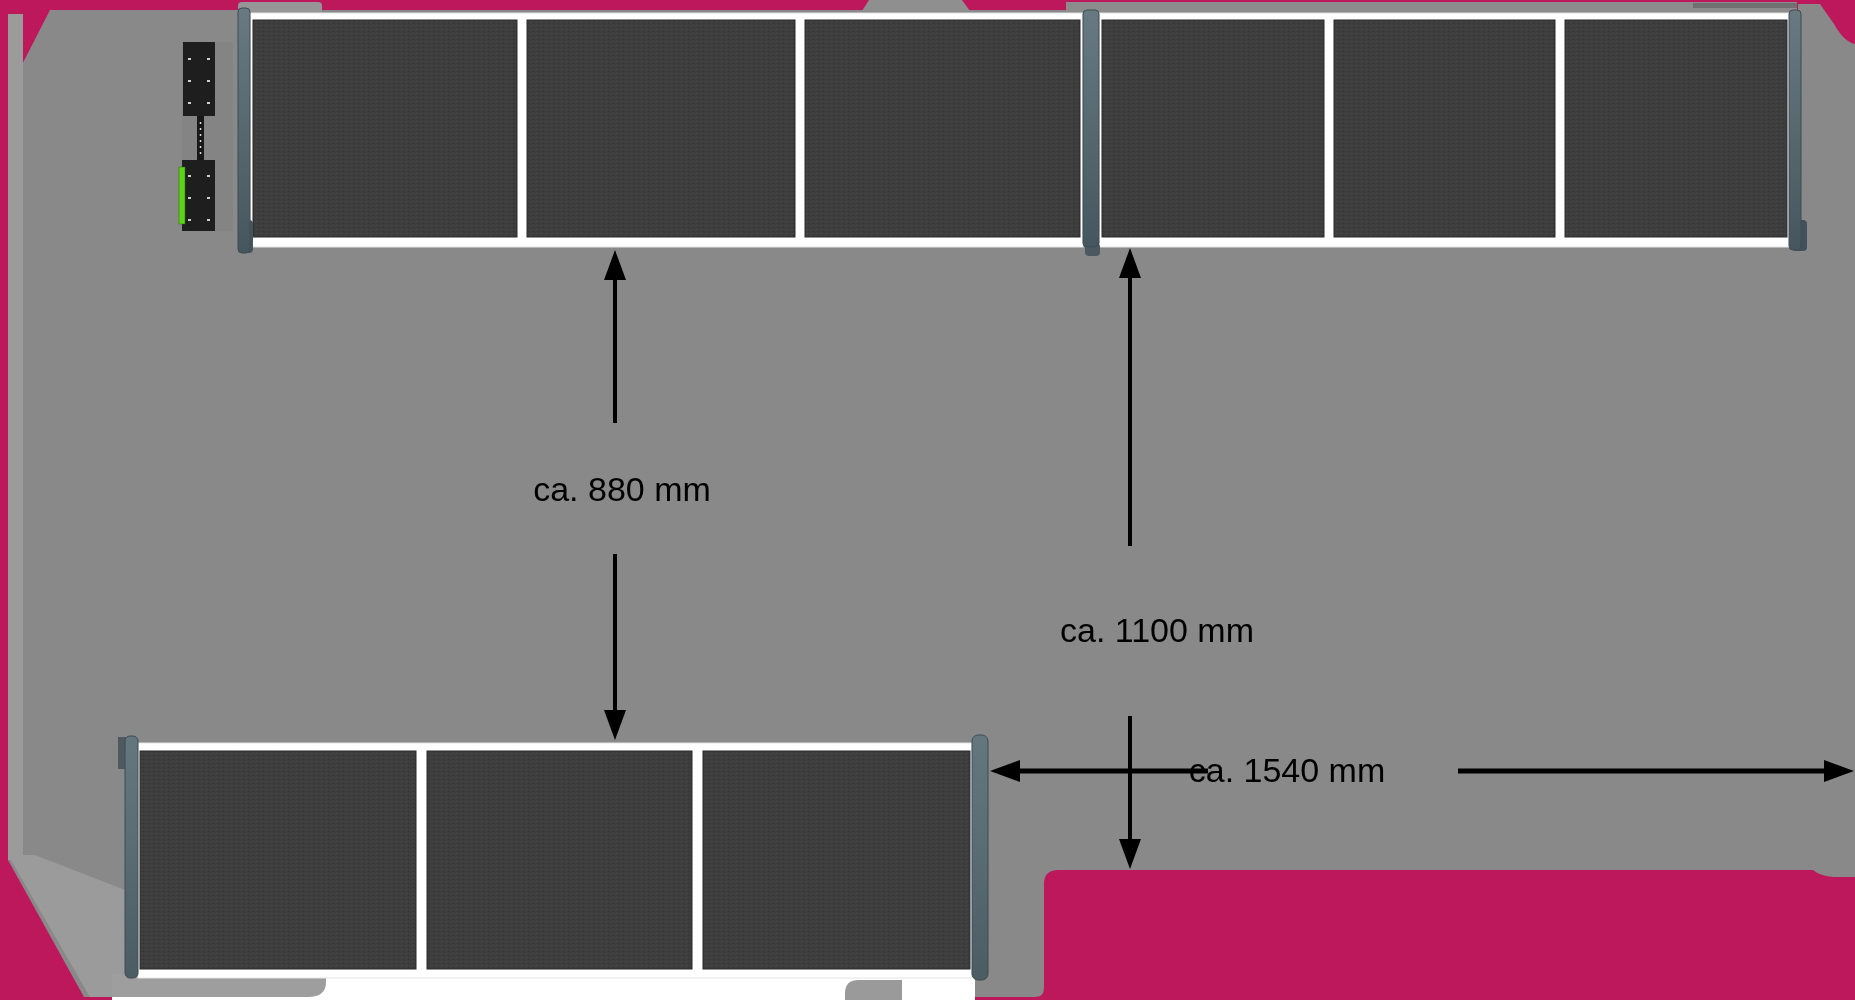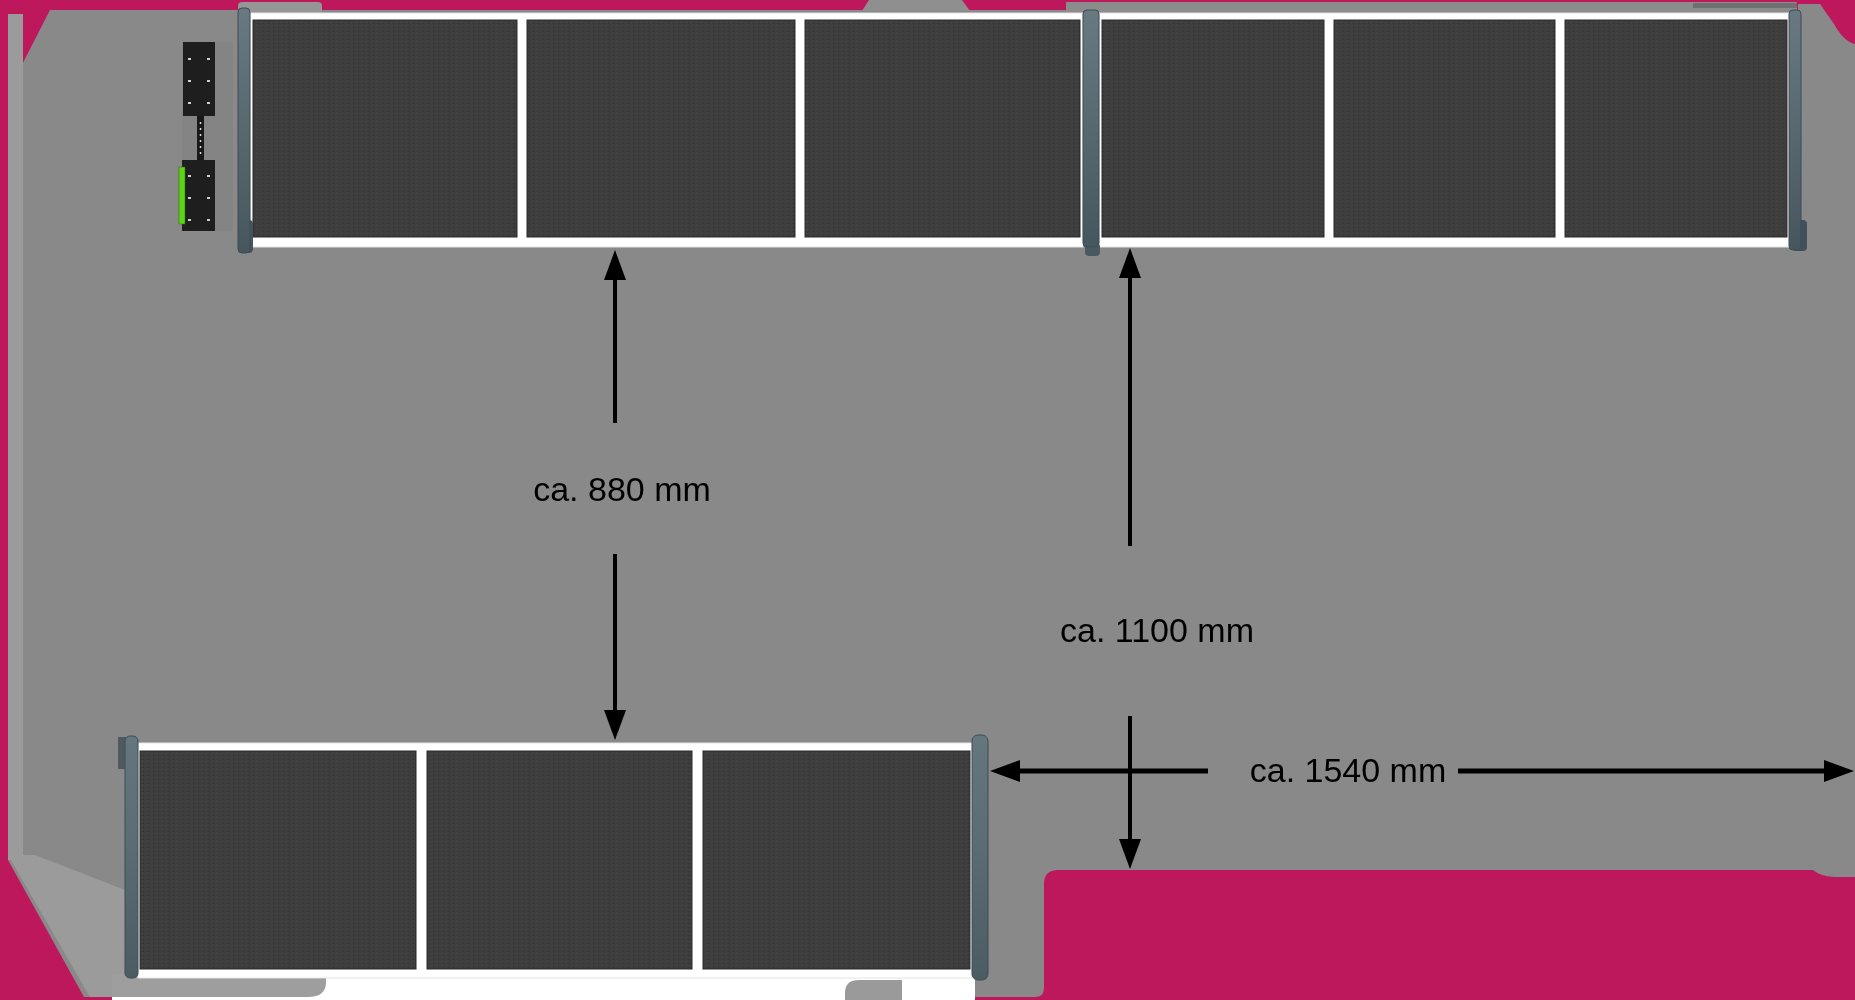--- a/index.html
+++ b/index.html
@@ -163,15 +163,15 @@
         <line x1="1458" y1="771" x2="1830" y2="771" stroke-width="5"></line>
         <polygon points="1854,771 1824,760 1824,782" stroke="none"></polygon>
       </g>
     </g>
   </svg>
 
   <div class="dim-label" style="left:622px; top:489px;">ca. 880 mm</div>
 
   <div class="dim-label" style="left:1157px; top:630px;text-align:right;">ca. 1100 mm</div>
 
-  <div class="dim-label" style="left:1348px; top:770px;text-align:center;">ca. 1540 mm</div>
+  <div class="dim-label" style="left:1287px; top:770px;text-align:center;">ca. 1540 mm</div>
 
 </div>
 
 </body></html>

